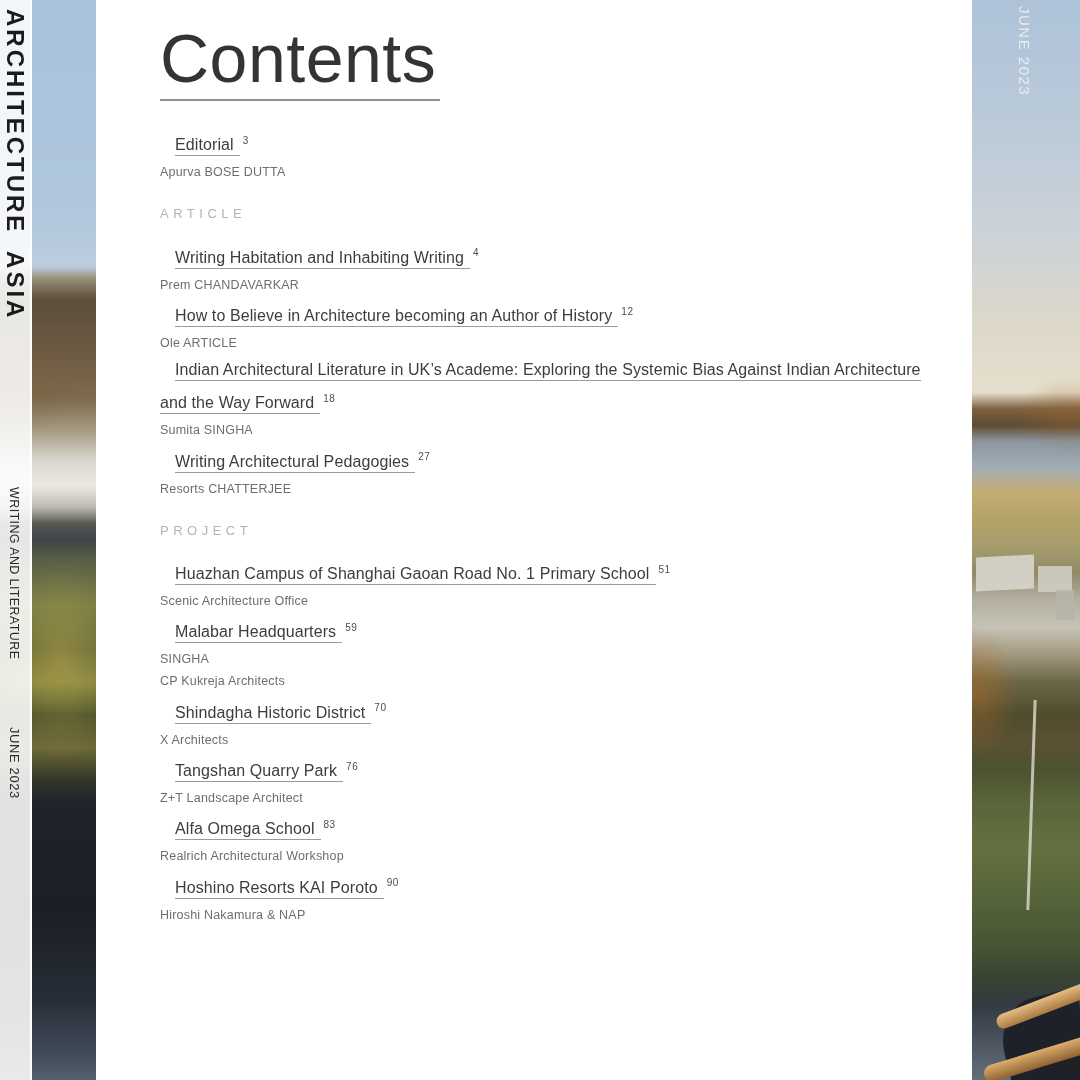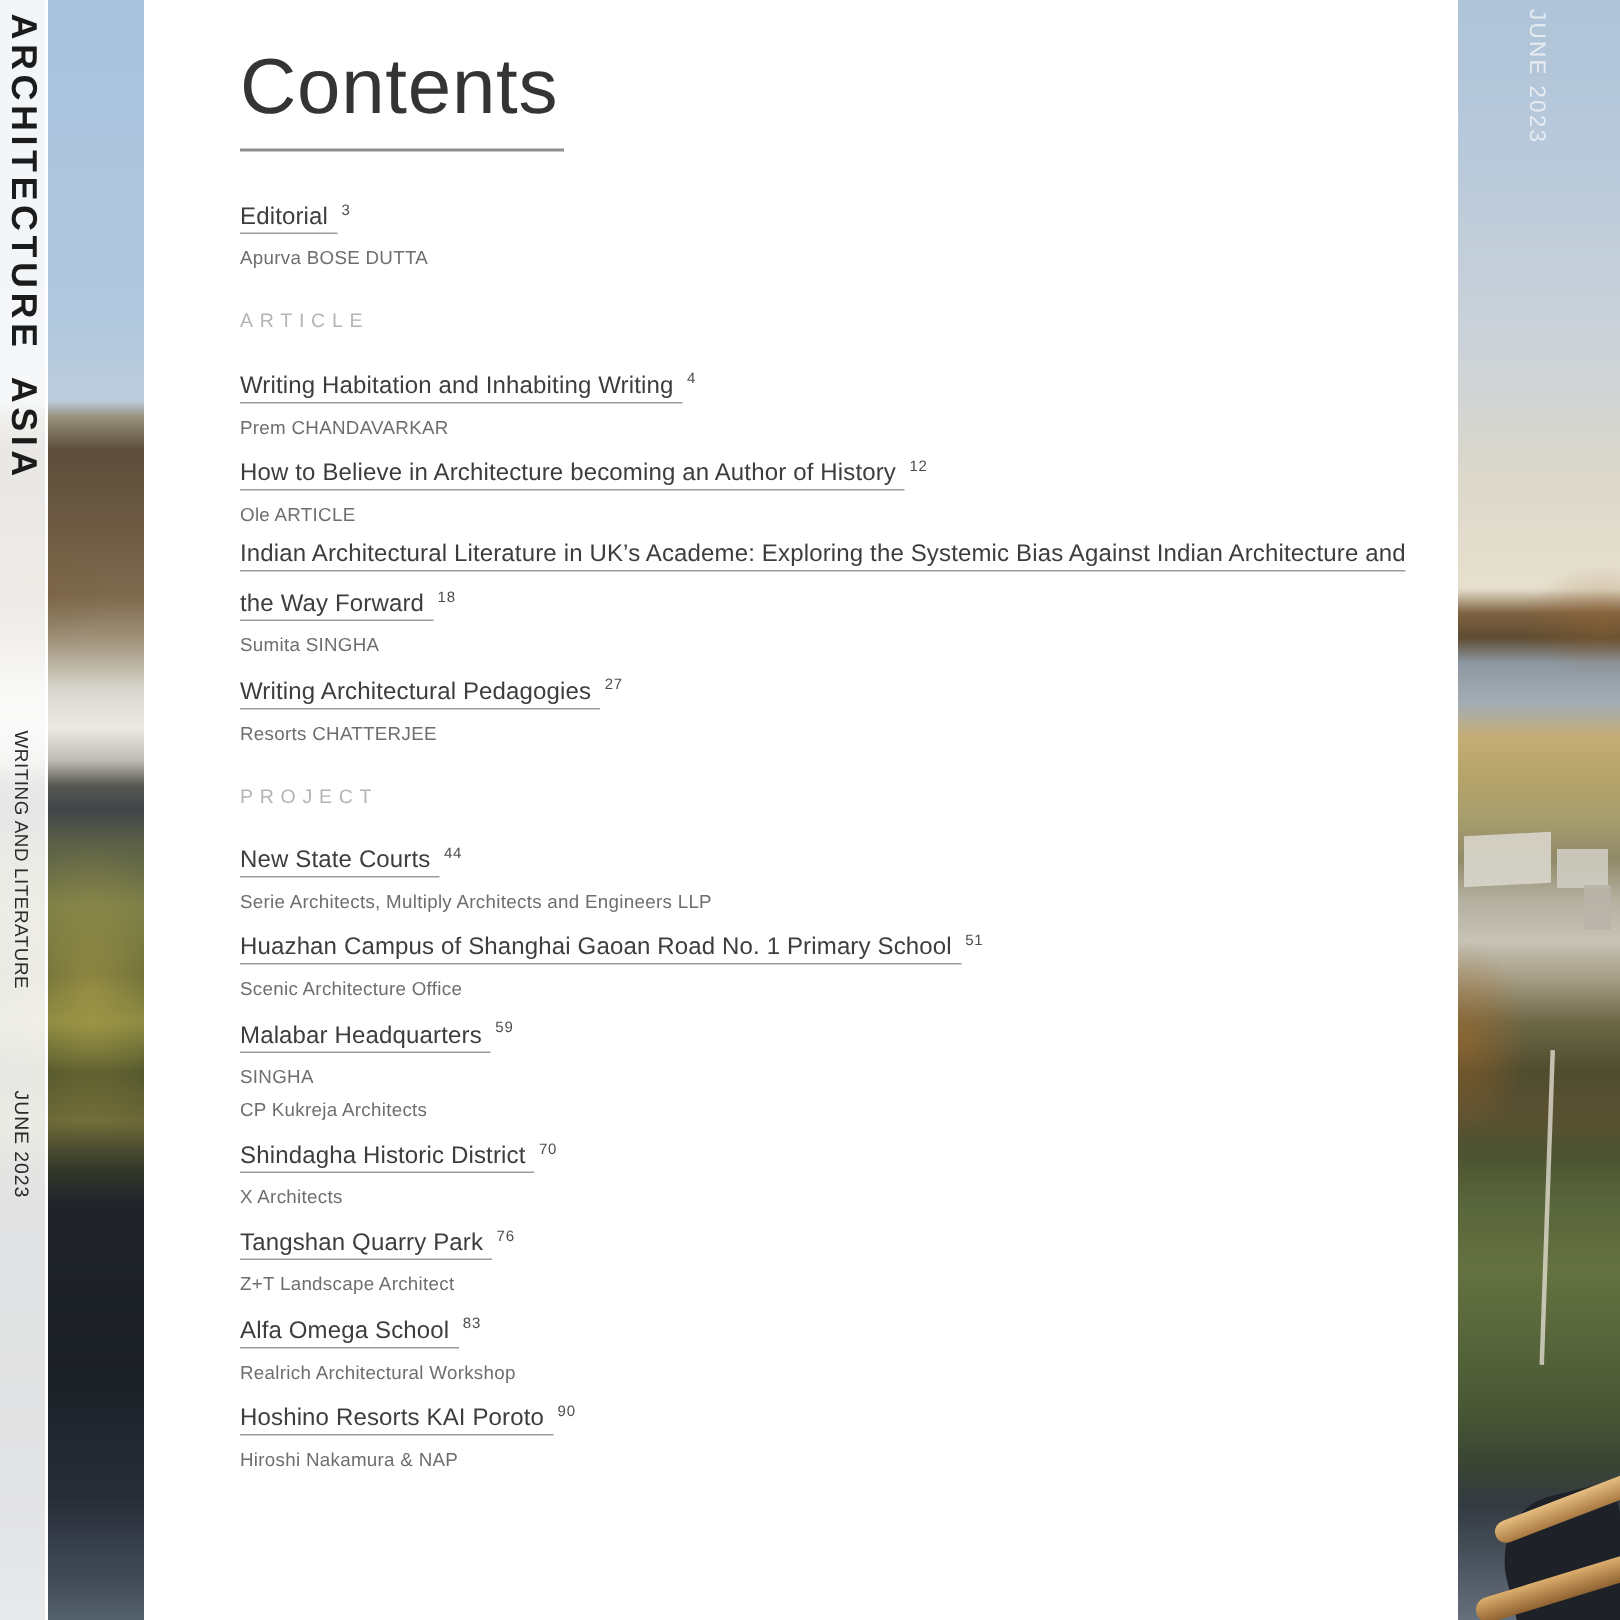--- a/index.html
+++ b/index.html
@@ -82,37 +82,38 @@
     z-index:4;left:44px;top:6px;font-size:15px;font-weight:500;
     color:rgba(235,239,242,0.92);letter-spacing:1.5px;
   }
 
   
   .main{
     position:absolute;left:96px;top:0;width:876px;height:1080px;background:#ffffff;
     box-sizing:border-box;padding:26px 0 0 64px;z-index:1;
   }
   h1.contents-title{
-    margin:0 0 25px 0;font-size:52px;line-height:64px;font-weight:400;
+    margin:0 0 25px 0;font-size:68px;line-height:64px;font-weight:400;
     color:#343434;letter-spacing:0.5px;
   }
   h1.contents-title .title-underline{
     display:inline-block;border-bottom:2px solid #8f8f8f;padding:0 4px 9px 0;
   }
   .section-label{
     font-size:13px;font-weight:500;color:#b4b4b4;letter-spacing:4.5px;
     margin:24px 0 16px 0;line-height:17px;
   }
   .entry{margin:0 0 3px 0;}
   .entry-title{
     font-size:16px;line-height:29px;color:#3d3d3d;max-width:790px;letter-spacing:0.1px;
   }
   .entry-link{
     border-bottom:1.5px solid #9b9b9b;padding-bottom:2px;padding-right:6px;
     cursor:pointer;
+    margin-left:15px;
   }
   .entry-page{
     font-size:10px;color:#4d4d4d;vertical-align:super;margin-left:3px;letter-spacing:0.5px;
   }
   .entry-author{
     font-size:12.5px;line-height:17px;color:#6e6e6e;margin:5px 0 0 0;letter-spacing:0.2px;
   }
 </style>
 </head>
 <body>
@@ -149,24 +150,20 @@
   </div>
         <div class="entry">
     <div class="entry-title"><span class="t entry-link">Indian Architectural Literature in UK’s Academe: Exploring the Systemic Bias Against Indian Architecture and the Way Forward</span><sup class="p entry-page">18</sup></div>
     <div class="a entry-author">Sumita SINGHA</div>
   </div>
         <div class="entry">
     <div class="entry-title"><span class="t entry-link">Writing Architectural Pedagogies</span><sup class="p entry-page">27</sup></div>
     <div class="a entry-author">Resorts CHATTERJEE</div>
   </div>
         <div class="section-label">PROJECT</div>
-        <div class="entry">
-    <div class="entry-title"><span class="t entry-link">New State Courts</span><sup class="p entry-page">44</sup></div>
-    <div class="a entry-author">Serie Architects, Multiply Architects and Engineers LLP</div>
-  </div>
         <div class="entry">
     <div class="entry-title"><span class="t entry-link">Huazhan Campus of Shanghai Gaoan Road No. 1 Primary School</span><sup class="p entry-page">51</sup></div>
     <div class="a entry-author">Scenic Architecture Office</div>
   </div>
         <div class="entry">
     <div class="entry-title"><span class="t entry-link">Malabar Headquarters</span><sup class="p entry-page">59</sup></div>
     <div class="a entry-author">SINGHA</div>
   </div>
         <div class="entry">
     <div class="a entry-author">CP Kukreja Architects</div>

